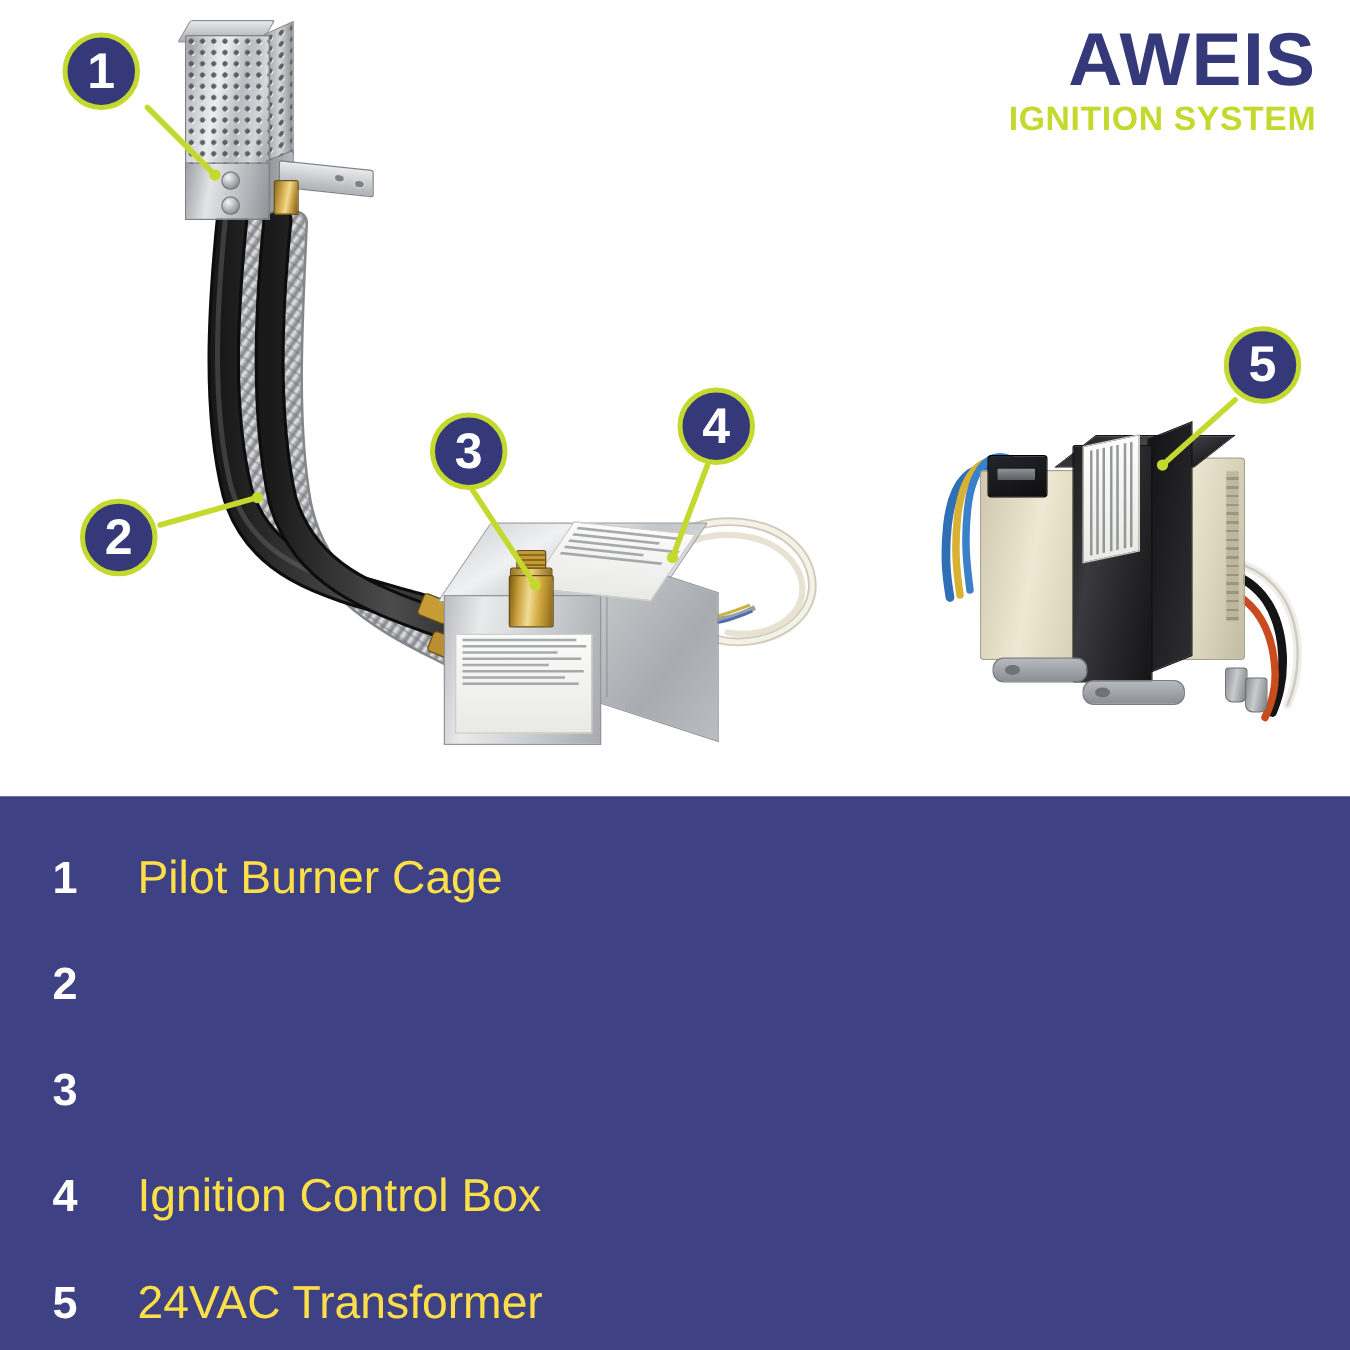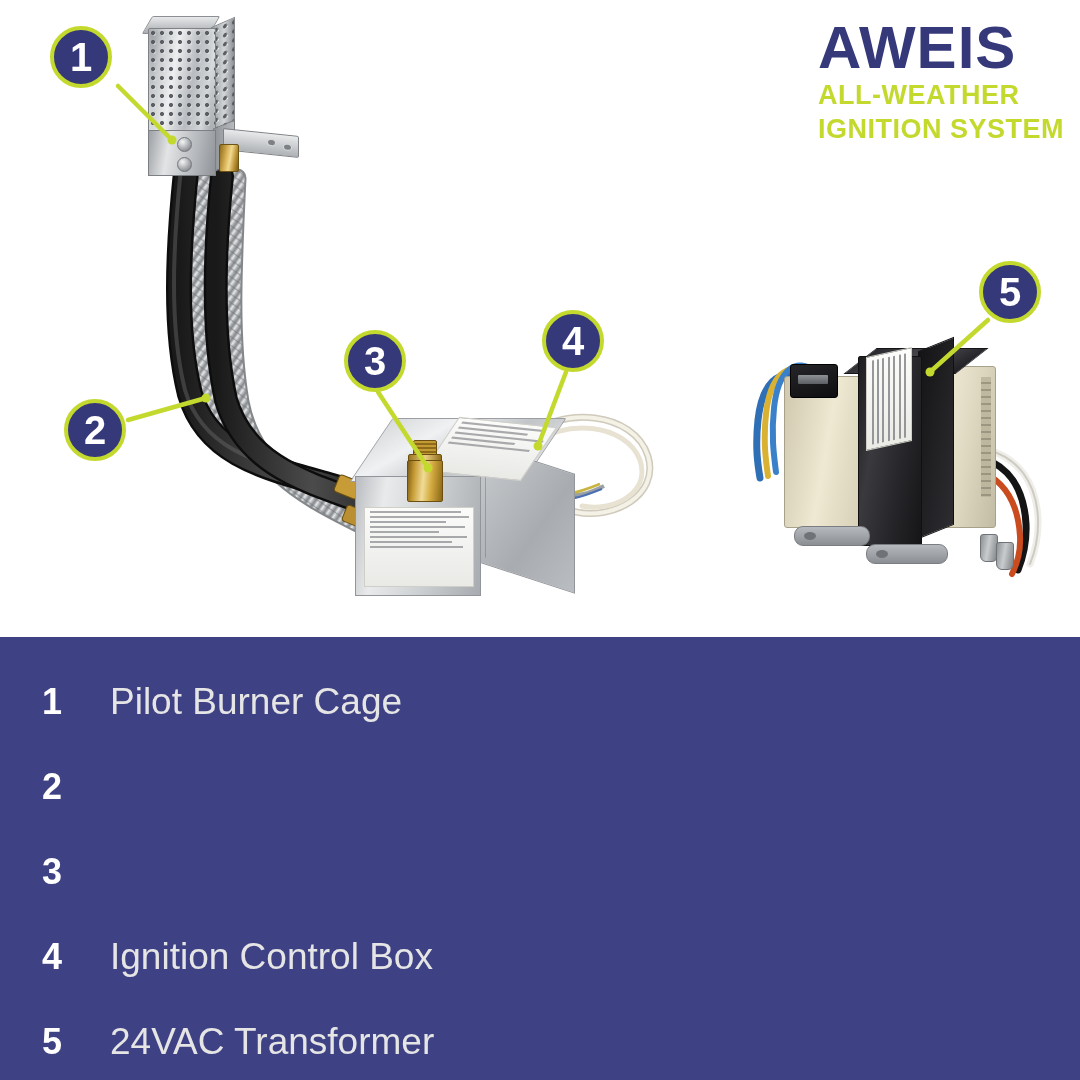--- a/index.html
+++ b/index.html
@@ -13,23 +13,23 @@
     width: 1080px;
     height: 1080px;
     background: #ffffff;
     font-family: "Liberation Sans", sans-serif;
     overflow: hidden;
   }
 
   
   #title-block {
     position: absolute;
-    right: 16px;
+    right: 27px;
     top: 18px;
-    text-align: left;
+    text-align: right;
     line-height: 1;
   }
   #brand-title {
     font-size: 60px;
     font-weight: bold;
     color: #35397a;
     letter-spacing: 1px;
     line-height: 1;
     display: block;
   }
@@ -354,35 +354,34 @@
   }
   .legend-num {
     width: 68px;
     font-size: 36px;
     font-weight: bold;
     color: #ffffff;
     font-family: "Liberation Sans", sans-serif;
   }
   .legend-text {
     font-size: 37px;
-    color: #e5e5e5;
+    color: #fde047;
     font-weight: normal;
     font-family: "Liberation Sans", sans-serif;
   }
 </style>
 </head>
 <body>
 
 <div id="page">
 
   <div id="photo-area">
 
     <div id="title-block">
       <span id="brand-title">AWEIS</span>
-      <span class="subtitle-line">ALL-WEATHER</span>
       <span class="subtitle-line">IGNITION SYSTEM</span>
     </div>
 
     <svg id="conduit-svg" width="1080" height="637">
       <defs>
         <linearGradient id="braid" x1="0" y1="0" x2="1" y2="0">
           <stop offset="0%" stop-color="#8d9094"></stop>
           <stop offset="35%" stop-color="#e6e8e9"></stop>
           <stop offset="70%" stop-color="#a6a9ad"></stop>
           <stop offset="100%" stop-color="#7e8185"></stop>

